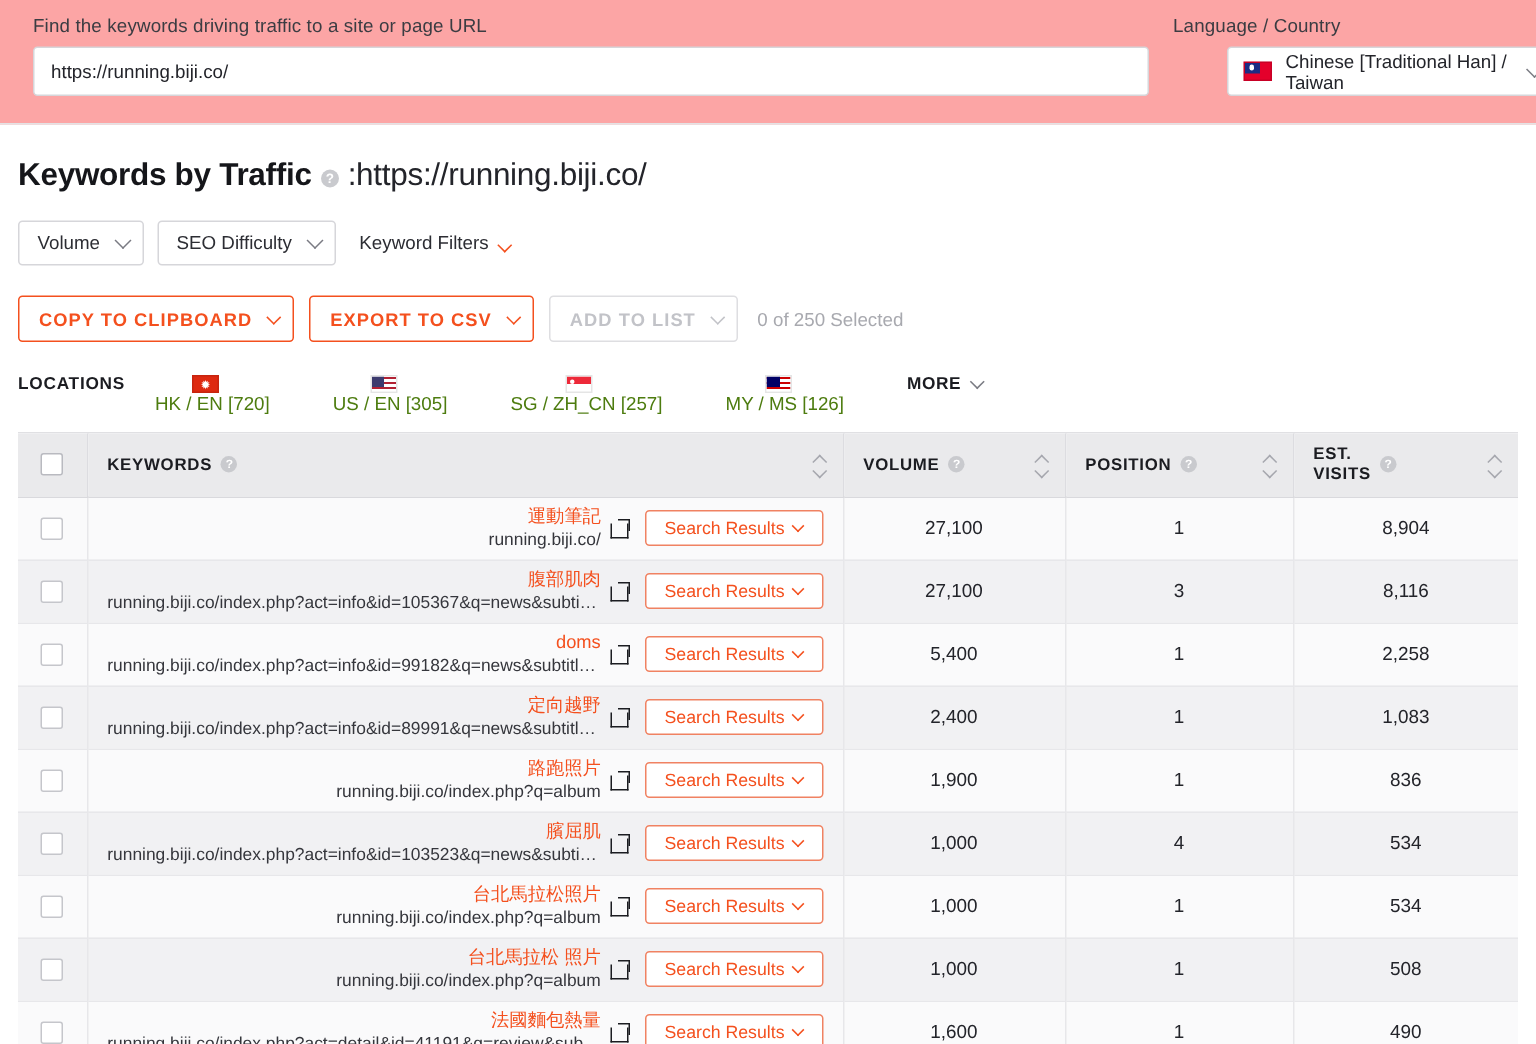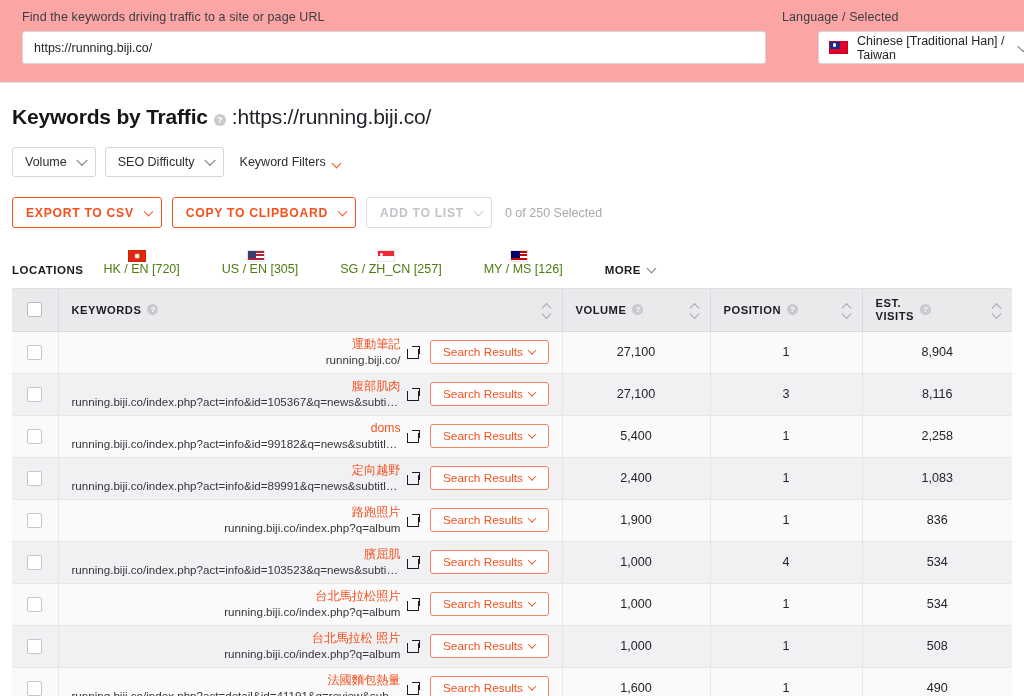--- a/index.html
+++ b/index.html
@@ -125,21 +125,21 @@
   .act-btn.disabled {
     border-color: #dedee1; color: #c2c3c8; cursor: default;
   }
   .act-btn.disabled .chev {
     border-right-color: #c2c3c8; border-bottom-color: #c2c3c8;
   }
   .sel-count { font-size: 12.5px; color: #a8a9af; margin-left: 3px; }
 
   
   .locations {
-    display: flex; align-items: flex-end;
+    display: flex; align-items: flex-start;
     margin-top: 22px;
     padding: 0 12px 12px 12px;
     gap: 0;
   }
   .loc-title {
     font-size: 11.5px; font-weight: bold; letter-spacing: .5px;
     color: #1b1c21; margin-right: 20px;
   }
   .loc-item {
     display: flex; align-items: center;
@@ -310,21 +310,21 @@
 
 <div class="topbar">
   <div class="topbar-row">
     <div class="topbar-left">
       <span class="field-label">Find the keywords driving traffic to a site or page URL</span>
       <div class="inputs-row">
         <input class="url-input" type="text" value="https://running.biji.co/" style="">
       </div>
     </div>
     <div class="topbar-right">
-      <span class="field-label">Language / Selected</span>
+      <span class="field-label">Language / Country</span>
       <div class="select-box lang">
         <span class="flag-tw"></span>
         <span>Chinese [Traditional Han] / Taiwan</span>
         <span class="chev"></span>
       </div>
     </div>
   </div>
 </div>
 
 <div class="page-head">
@@ -345,25 +345,25 @@
       <span class="chev"></span>
     </div>
     <div class="kw-filters">
       <span>Keyword Filters</span>
       <span class="chev-red"></span>
     </div>
   </div>
 
   <div class="actions">
     <div class="act-btn">
+      <span>COPY TO CLIPBOARD</span>
+      <span class="chev"></span>
+    </div>
+    <div class="act-btn">
       <span>EXPORT TO CSV</span>
-      <span class="chev"></span>
-    </div>
-    <div class="act-btn">
-      <span>COPY TO CLIPBOARD</span>
       <span class="chev"></span>
     </div>
     <div class="act-btn disabled">
       <span>ADD TO LIST</span>
       <span class="chev"></span>
     </div>
     <span class="sel-count">0 of 250 Selected</span>
   </div>
 </div>
 

